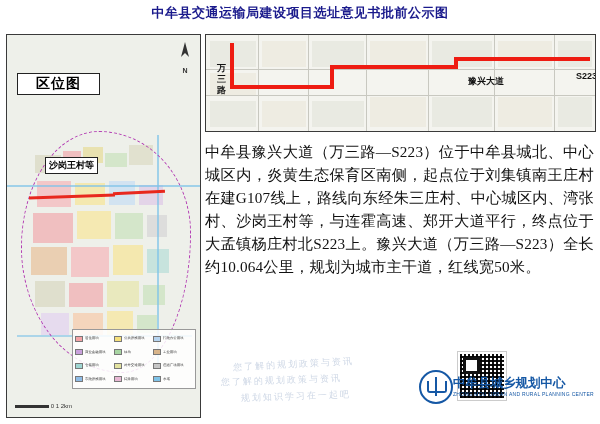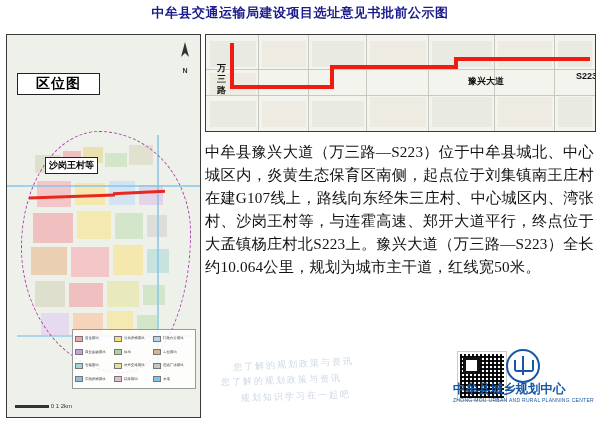--- a/index.html
+++ b/index.html
@@ -134,21 +134,21 @@
       repeating-linear-gradient(0deg,#111 0 2px,#fff 2px 4px);
     background-blend-mode:multiply;
     border:2px solid #fff;
     outline:1px solid #ccc;
   }
   .qr:after{
     content:"";position:absolute;left:3px;top:3px;width:11px;height:11px;
     border:3px solid #111;background:#fff;
   }
   .logo-wrap{
-    position:absolute;right:0;bottom:14px;display:flex;align-items:center;flex-direction:column;
+    position:absolute;right:0;bottom:14px;display:flex;align-items:center;
   }
   .logo-mark{
     width:30px;height:30px;border-radius:50%;
     border:2px solid #1558a5;
     position:relative;flex:none;
   }
   .logo-mark:before{
     content:"";position:absolute;left:50%;top:5px;width:2px;height:19px;
     background:#1558a5;transform:translateX(-50%);
   }

